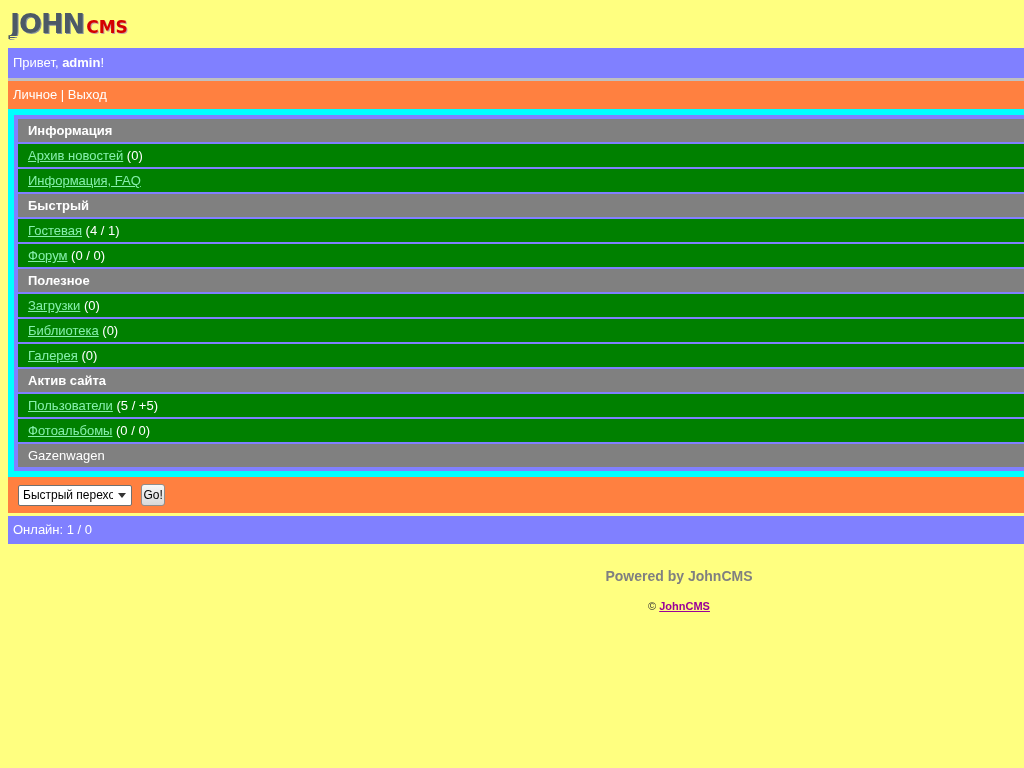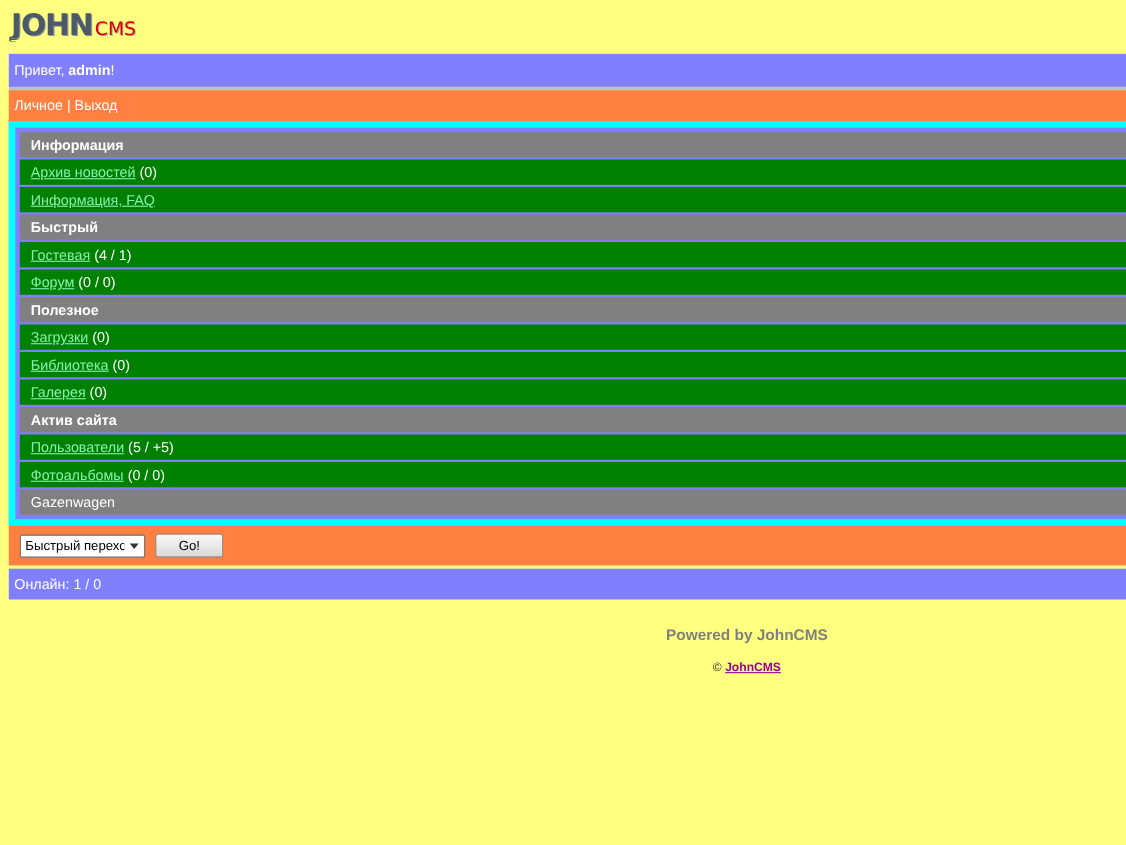--- a/index.html
+++ b/index.html
@@ -13,21 +13,21 @@
   
   .logo { display:inline-block; margin:1px 0 2px 2px; line-height:1; cursor:pointer; }
   .logo-main { white-space:nowrap; }
   .logo-john {
     font-family:"DejaVu Sans", sans-serif;
     font-size:27px; font-weight:bold; letter-spacing:-1px;
     color:#4C5966; text-shadow:1px 1px 0 #8a949e;margin-top:40px;
   }
   .logo-cms {
     font-family:"DejaVu Sans", sans-serif;
-    font-size:17px; font-weight:normal; letter-spacing:0;
+    font-size:17px; font-weight:bold; letter-spacing:0;
     color:#D40000; margin-left:2px; text-shadow:1px 1px 0 #c9a0a0;
   }
   .logo-reflection { height:9px; overflow:hidden; position:relative; margin-top:-2px; }
   .logo-reflection::after {
     content:""; position:absolute; left:0; top:0; right:0; bottom:0;
     background:repeating-linear-gradient(to bottom, rgba(255,255,128,0) 0 1px, #FFFF80 1px 2px);
   }
 
   
   .hello-bar {
@@ -65,21 +65,21 @@
     background:#FFFFFF; color:#000000;
     border:1px solid #707070; border-radius:2px;
     padding:0 18px 0 4px;
   }
   .select-arrow {
     position:absolute; right:6px; top:8px; width:0; height:0; pointer-events:none;
     border-left:4px solid transparent; border-right:4px solid transparent;
     border-top:5px solid #333333;
   }
   .go-button {
-    margin-left:5px; height:22px; padding:0 20px; font-size:12px;
+    margin-left:5px; height:22px; padding:0 1px; font-size:12px;
     font-family:"Liberation Sans", sans-serif; color:#000000;
     background:linear-gradient(#f8f8f8, #d9d9d9);
     border:1px solid #8e8e8e; border-radius:3px; vertical-align:middle; cursor:pointer;
   }
 
   .online-bar {
     margin-top:3px; height:28px; line-height:28px; background:#8080FF;
     font-size:13px; padding-left:5px;
   }
 

